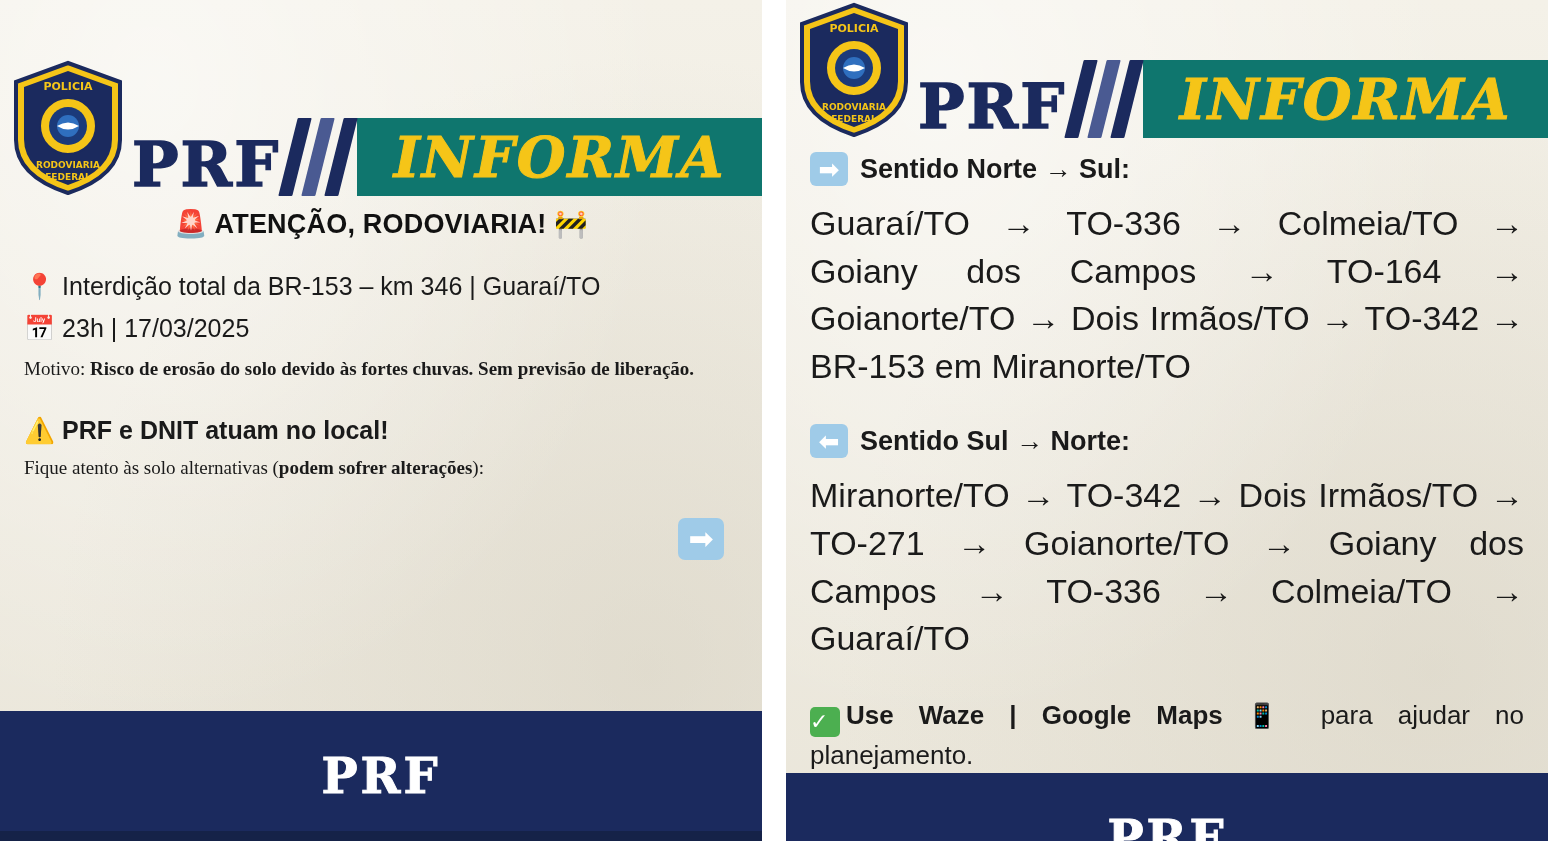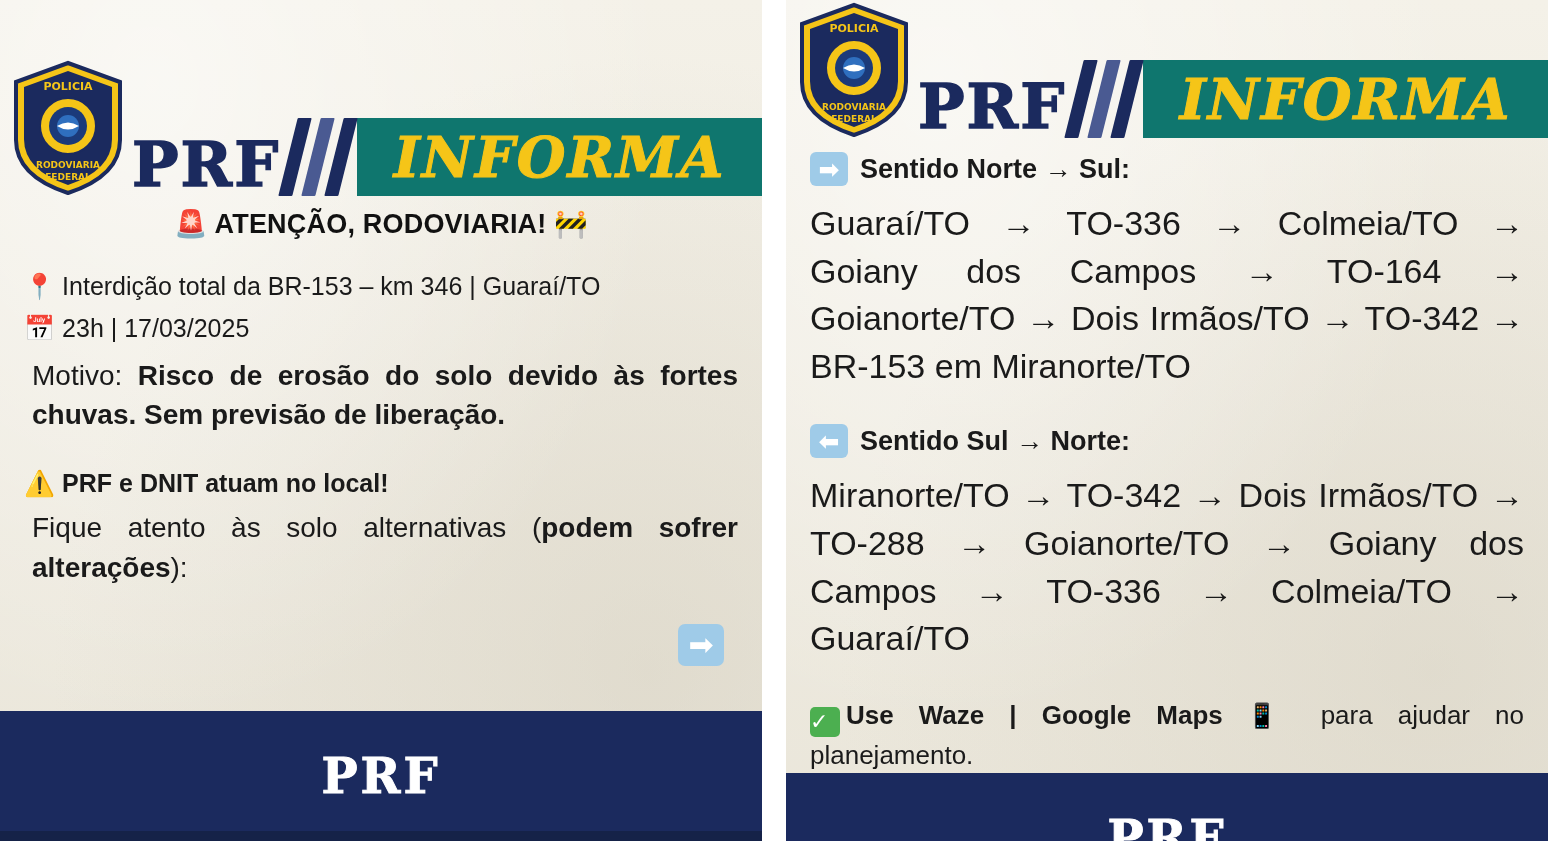--- a/index.html
+++ b/index.html
@@ -137,24 +137,25 @@
   }
   .emoji { font-family: "DejaVu Sans", sans-serif; }
 
   .line {
     font-size: 25px;
     line-height: 1.35;
     margin: 0 0 8px 0;
   }
   .line.bold { font-weight: normal; }
   .block {
-    font-size: 28px;
+    font-size: 19px;
     line-height: 1.42;
     text-align: justify;
-    margin: 10px 0 0 8px;
+    margin: 10px 0 0 0;
+    font-family: Liberation Serif, serif;
   }
   .block b { font-weight: bold; }
 
   .spacer-lg { height: 34px; }
 
   .warn-line {
     font-size: 25px;
     font-weight: bold;
     margin: 0 0 6px 0;
   }
@@ -371,21 +372,21 @@
         <span>Sentido Norte → Sul:</span>
       </div>
       <p class="route">Guaraí/TO → TO-336 → Colmeia/TO → Goiany dos Campos → TO-164 → Goianorte/TO → Dois Irmãos/TO → TO-342 → BR-153 em Miranorte/TO</p>
 
       <div class="spacer-lg"></div>
 
       <div class="dir-head">
         <span class="dir-badge">⬅</span>
         <span>Sentido Sul → Norte:</span>
       </div>
-      <p class="route">Miranorte/TO → TO-342 → Dois Irmãos/TO → TO-288 → Goianorte/TO → Goiany dos Campos → TO-336 → Colmeia/TO → Guaraí/TO</p>
+      <p class="route">Miranorte/TO → TO-342 → Dois Irmãos/TO → TO-271 → Goianorte/TO → Goiany dos Campos → TO-336 → Colmeia/TO → Guaraí/TO</p>
 
       <div class="spacer-lg"></div>
 
       <p class="tip">
         <span class="check">✓</span><b>Use Waze | Google Maps</b> <span class="phone-ico">📱</span> <span>para ajudar no planejamento.</span>
       </p>
     </div>
 
     <div class="footer">
       <span class="footer-text">PRF</span>

